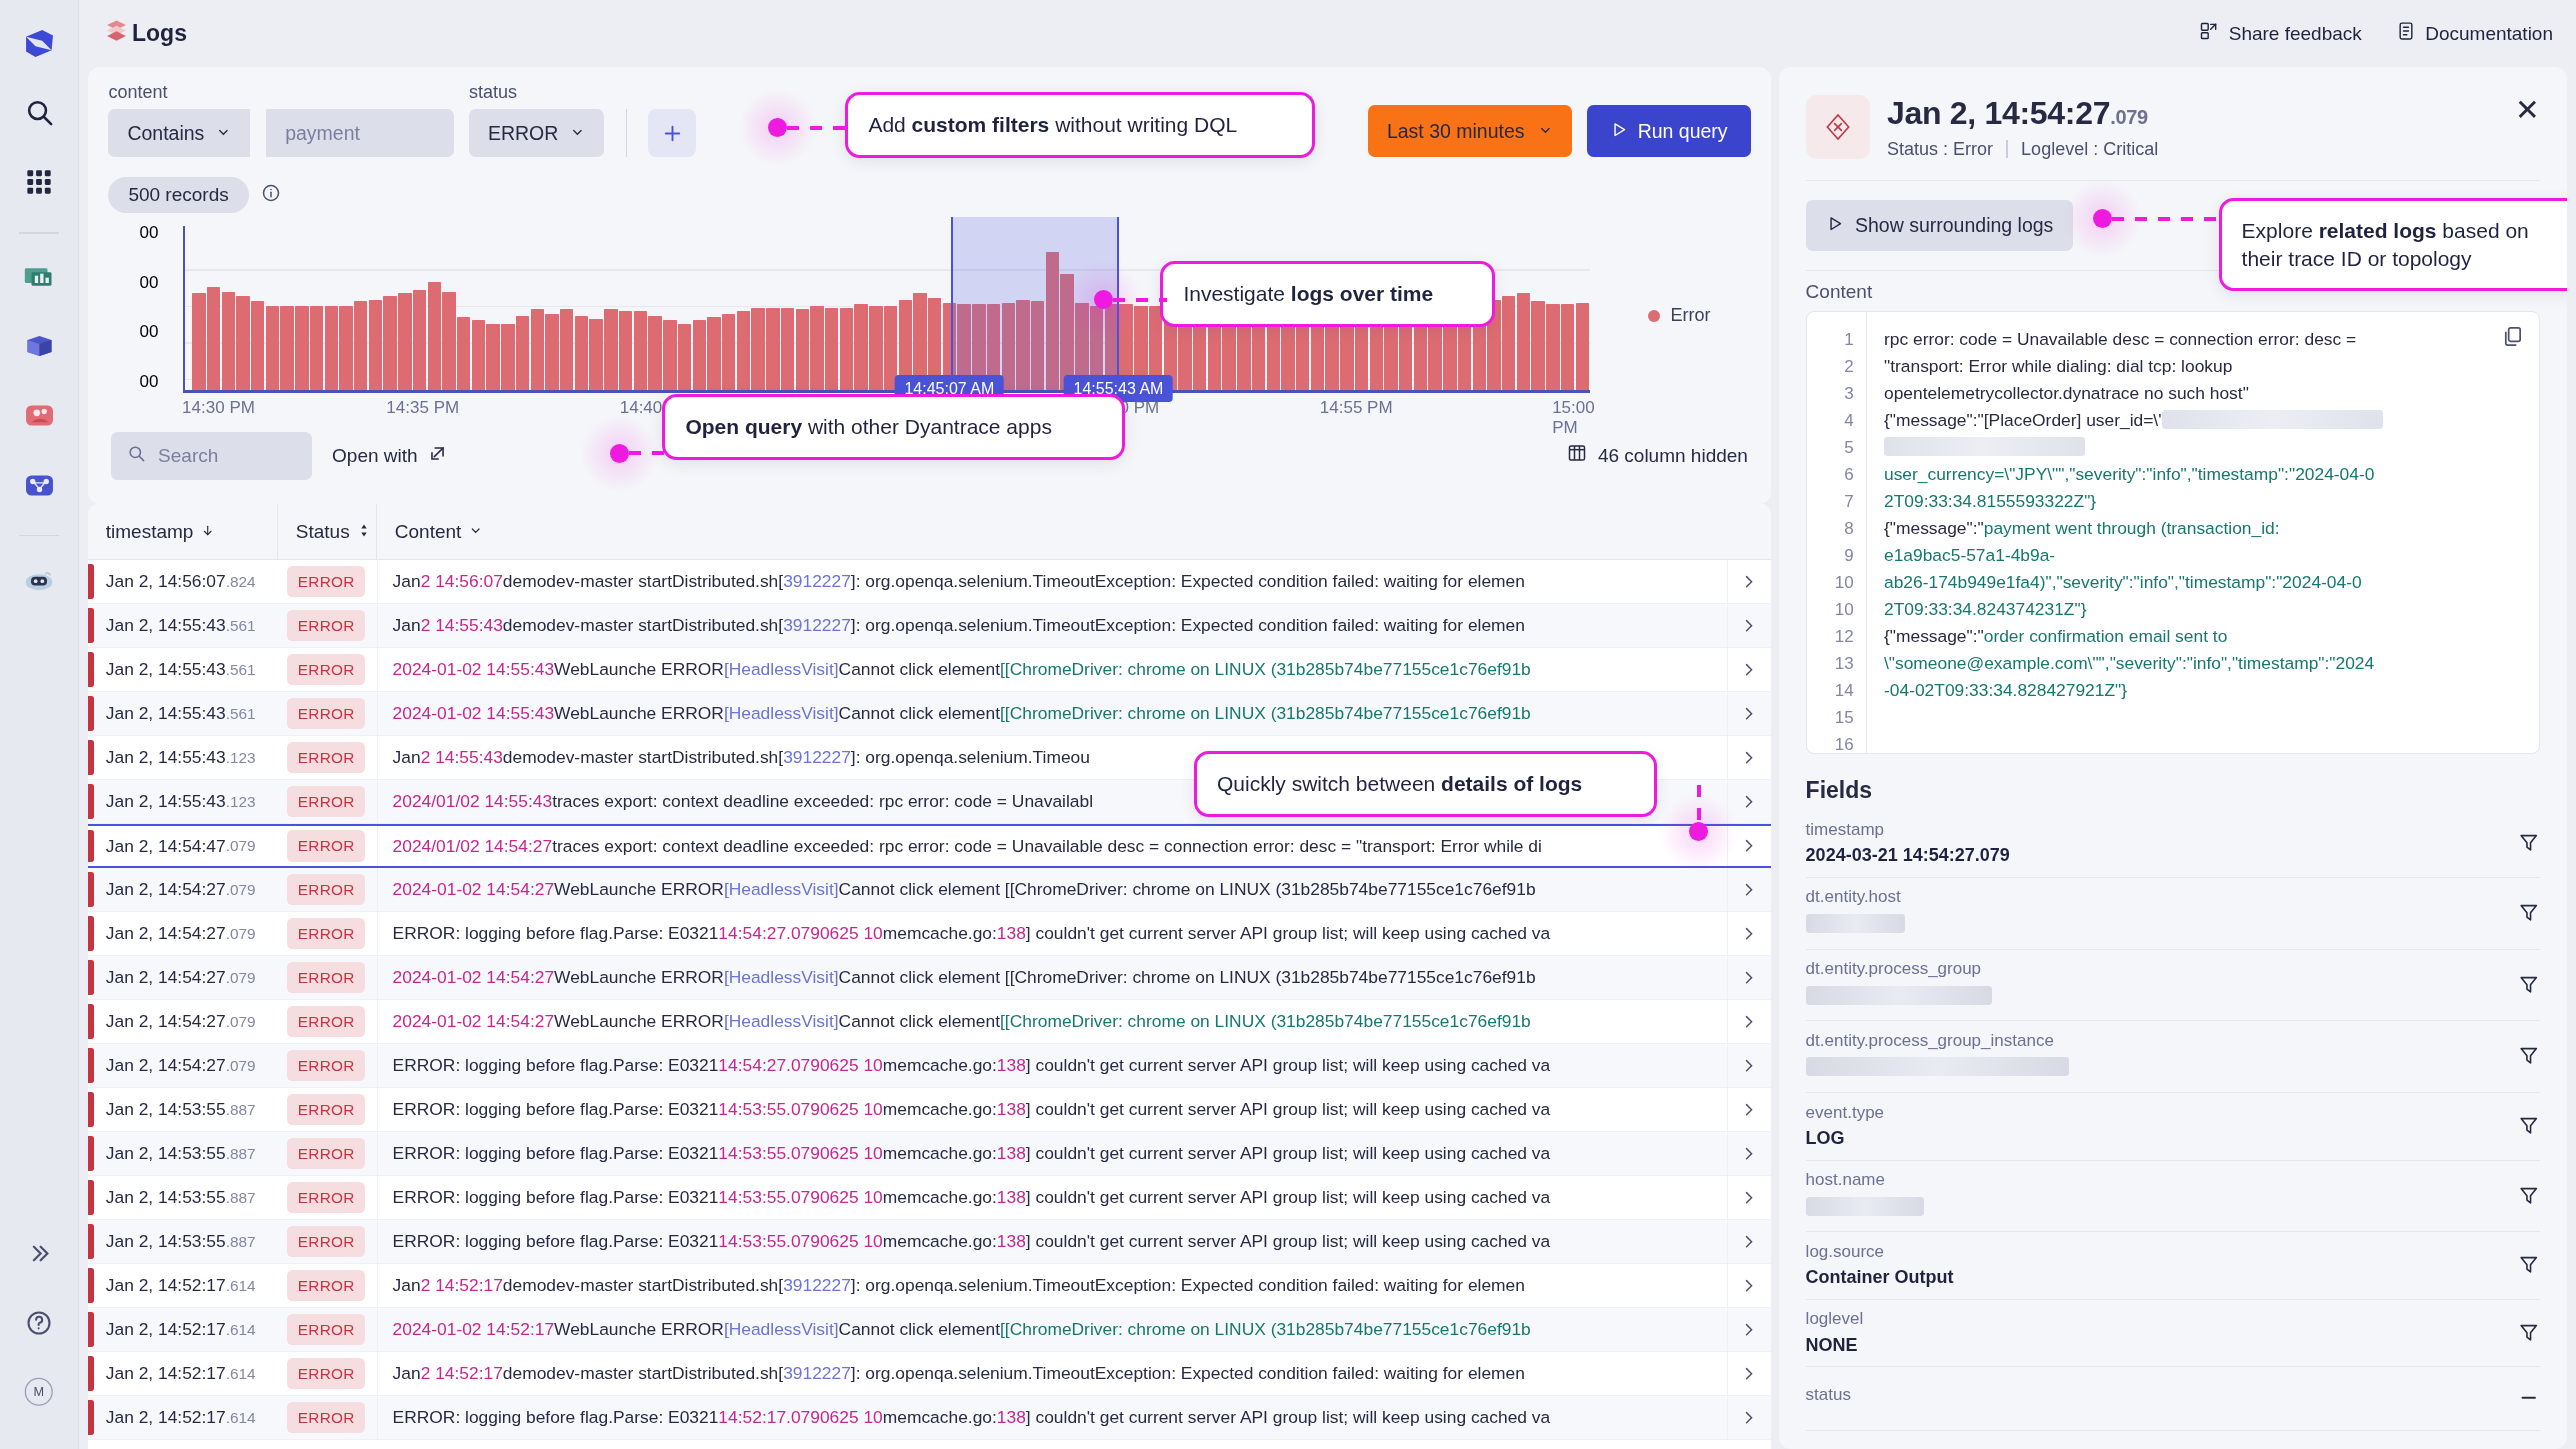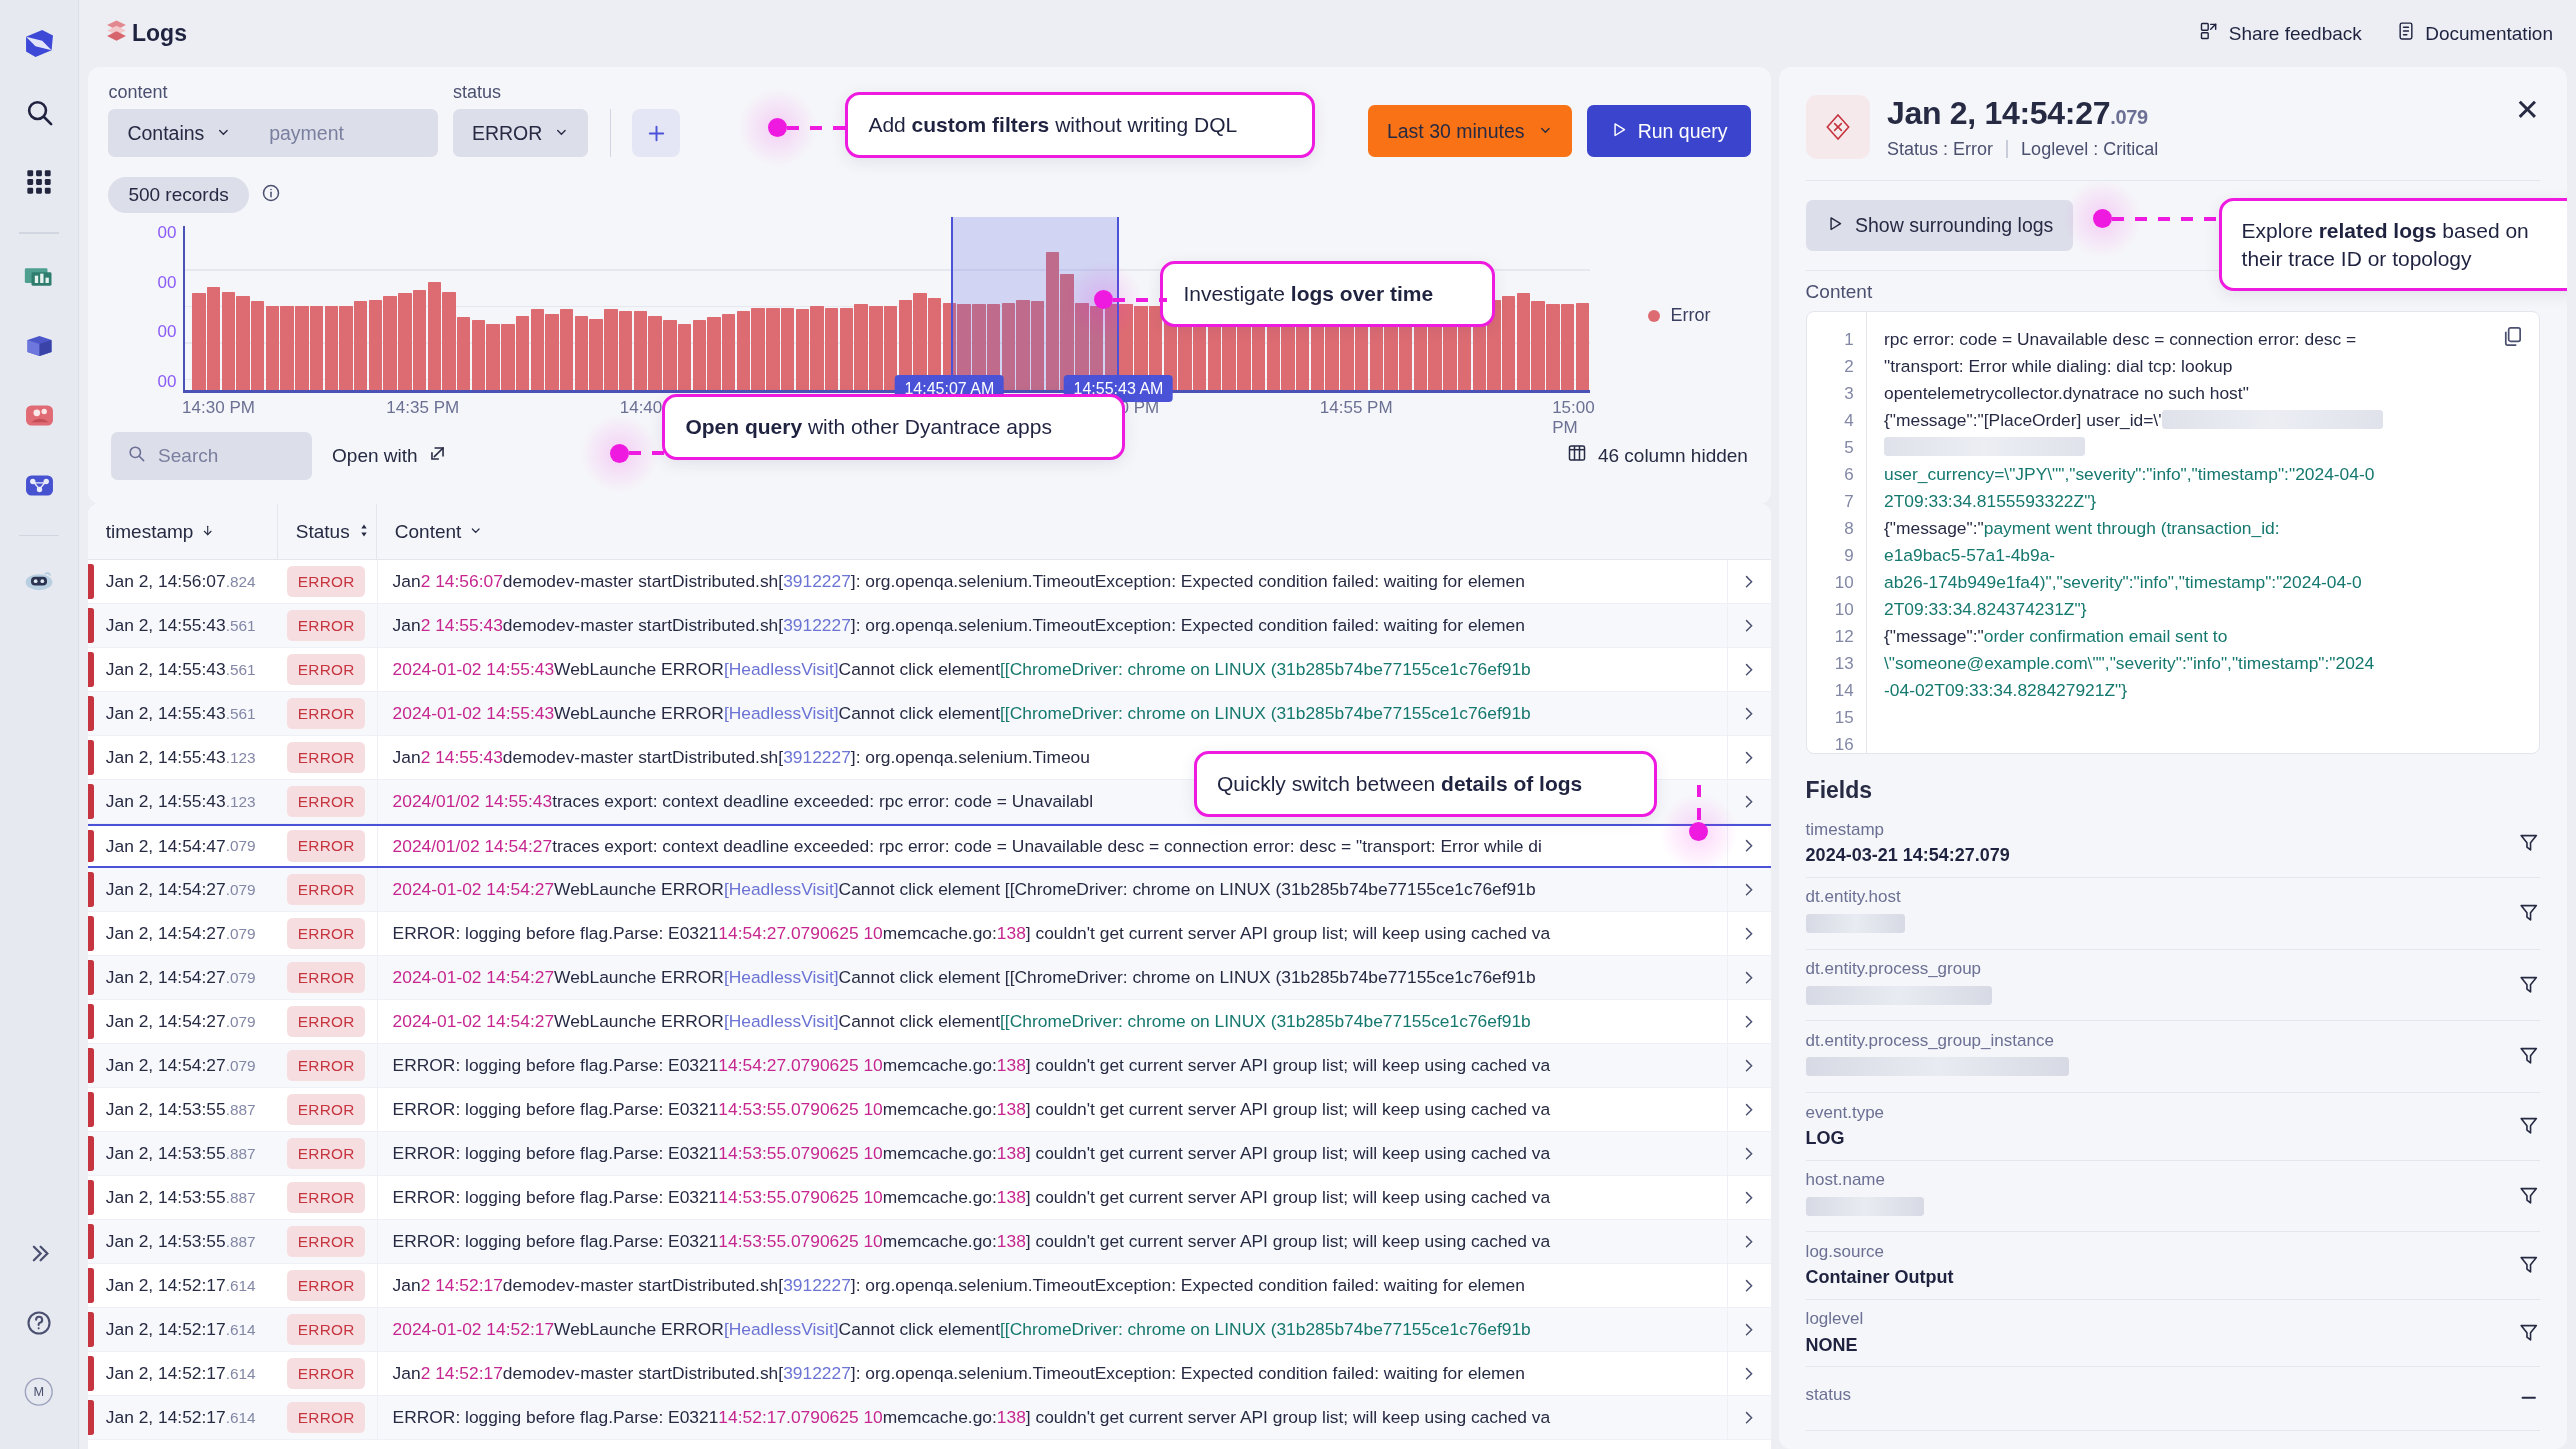--- a/index.html
+++ b/index.html
@@ -50,21 +50,21 @@
   .left-pane { flex:1 1 auto; min-width:0; display:flex; flex-direction:column; padding:0 8px 0 9.4px; }
   .card {
     background:#f5f6f9; border-radius:12px;
     display:flex; flex-direction:column; min-height:0;
   }
   .query-card { padding:14.8px 20px 6.7px 20px; position:relative; }
 
   .filter-row { display:flex; align-items:flex-end; gap:14.8px; position:relative;}
   .fgroup { display:flex; flex-direction:column; gap:6.7px; }
   .flabel { font-size:18px; color:#4b5070; }
-  .fcontrol { display:flex; align-items:flex-end; }
+  .fcontrol { display:flex; align-items:flex-end;gap:16px; }
   .pill {
     background:#dcdeea; border:none; height:48px;
     display:flex; align-items:center; gap:12px;
     padding:0 19px; font-size:19.5px; color:#262a43;
     cursor:pointer; white-space:nowrap;
   }
   .pill.left { border-radius:6.7px 0 0 6.7px; }
   .pill.right { border-radius:0 6.7px 6.7px 0; width:188px; color:#7a7f9e; }
   .pill.solo { border-radius:6.7px; }
   .vdiv { width:1.3px; background:#d3d6e2; margin:0 6.7px; height:48px; }
@@ -89,21 +89,21 @@
     background:#dcdeea; border-radius:670px; padding:6.7px 20px;
     font-size:19px; color:#262a43;
   }
 
   
   .chart-wrap { margin-top:9.4px; position:relative; height:195px; }
   .chart-grid { position:relative; height:166px; margin-left:75px; margin-right:161px; border-left:2.7px solid #4a52b8; }
   .chart-grid .gl { position:absolute; left:0; right:0; height:1.3px; background:#e6e8ef; }
   .axis-base { position:absolute; left:75px; right:161px; bottom:28px; height:3.4px; background:#4a52b8; }
   .ylabels { position:absolute; left:20px; top:0; width:48px; height:166px; }
-  .ylabels span { position:absolute; right:0; font-size:17px; color:#8b5cf6; transform:translateY(-50%); }
+  .ylabels span { position:absolute; right:18px; font-size:17px; color:#000000; transform:translateY(-50%); }
   .bars { position:absolute; left:6.7px; right:0; bottom:0; top:0; display:flex; align-items:flex-end; gap:1.3px; }
   .bar { flex:1 1 auto; background:#dd6c72; border-radius:0.7px; }
   .sel-overlay {
     position:absolute; top:-9.4px; bottom:0;
     background:rgba(95,104,220,.24); border-left:2px solid #4a52d8; border-right:2px solid #4a52d8;
     pointer-events:none;
   }
   .xlabels { position:absolute; left:81px; right:161px; bottom:0; height:27px; }
   .xlabels span { position:absolute; font-size:17px; color:#6b7094; transform:translateX(-50%); }
   .sel-tag {

